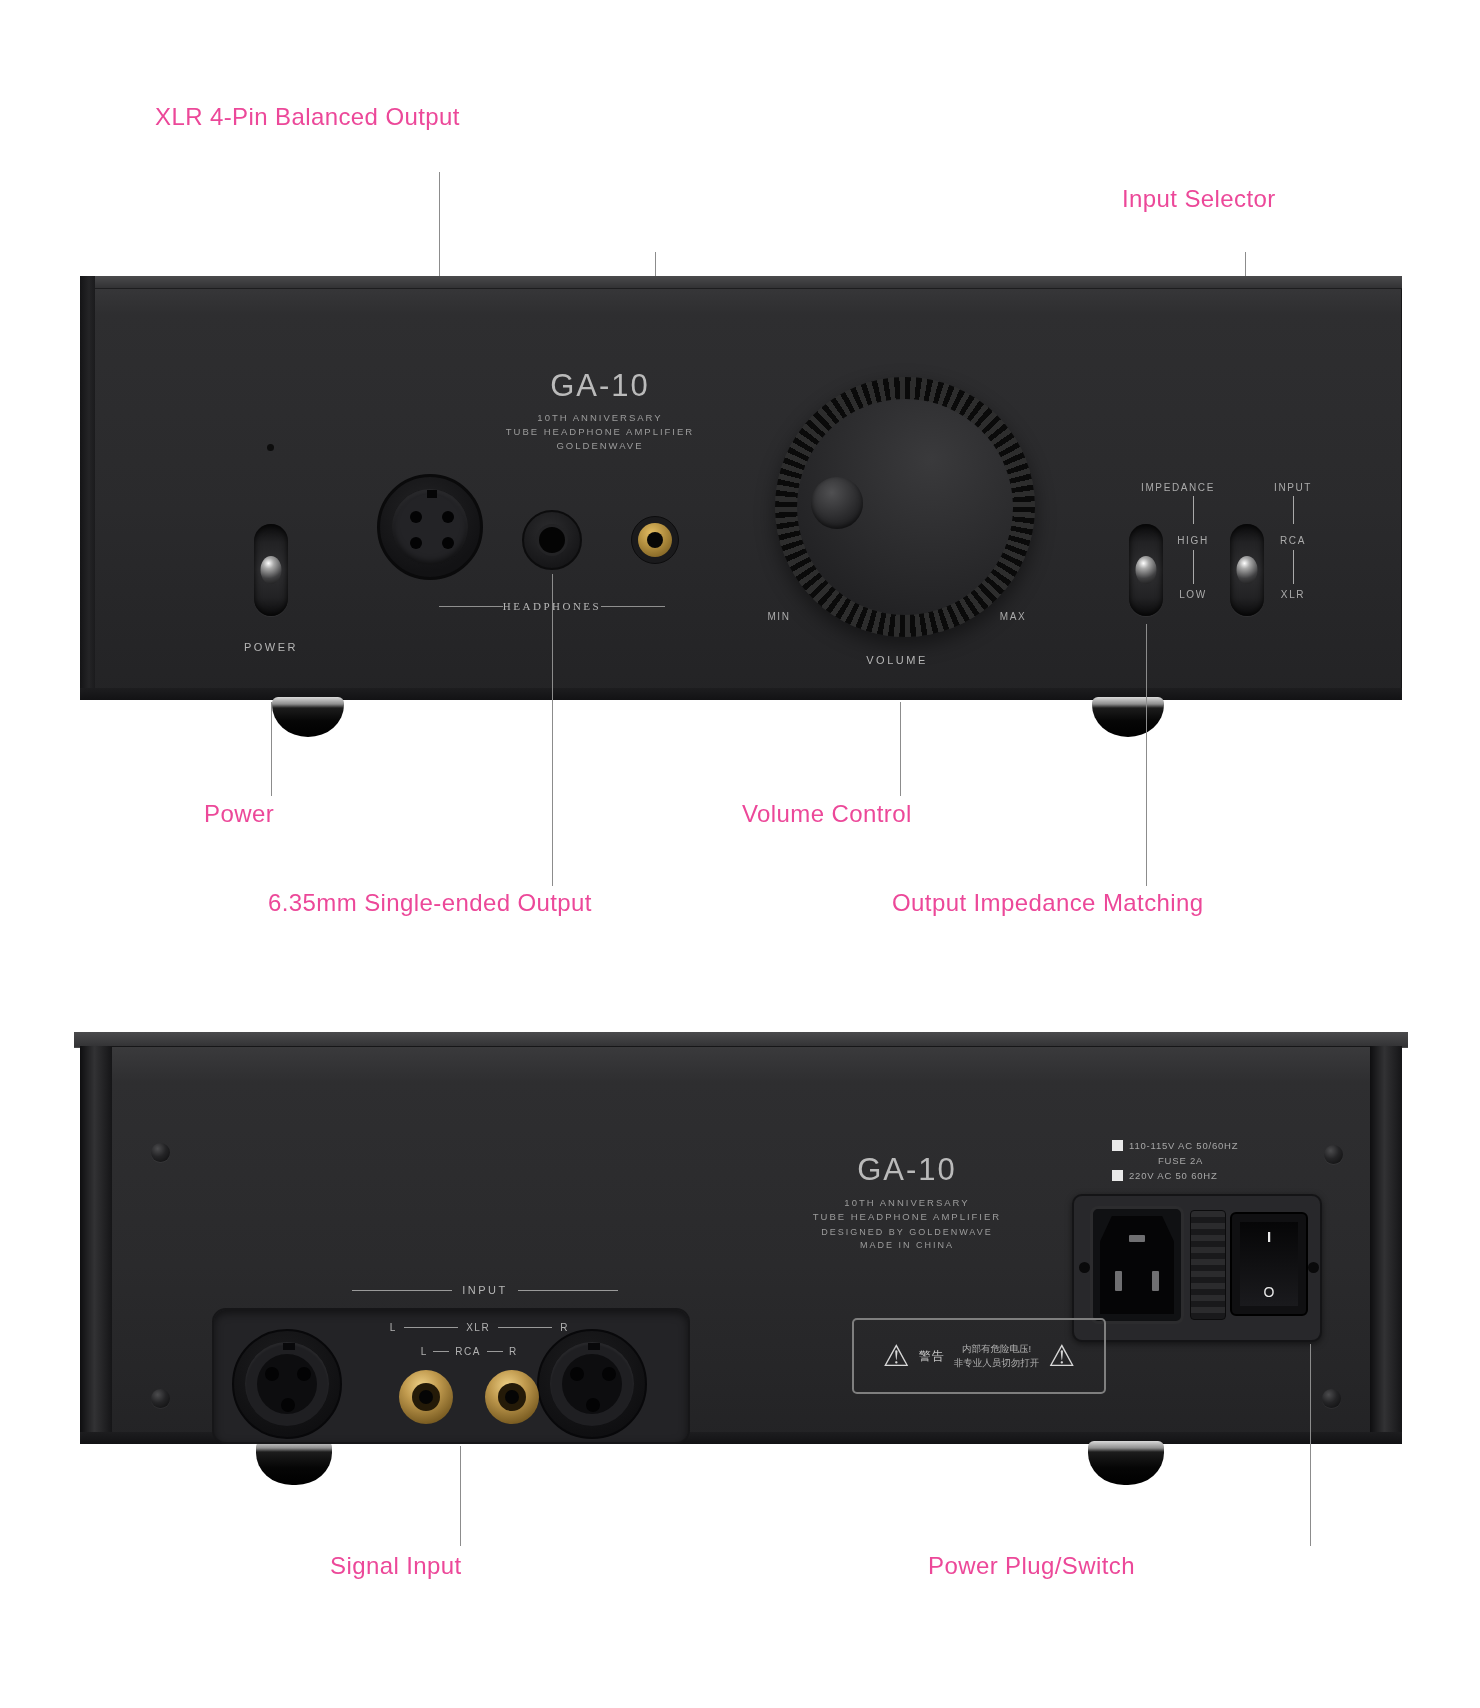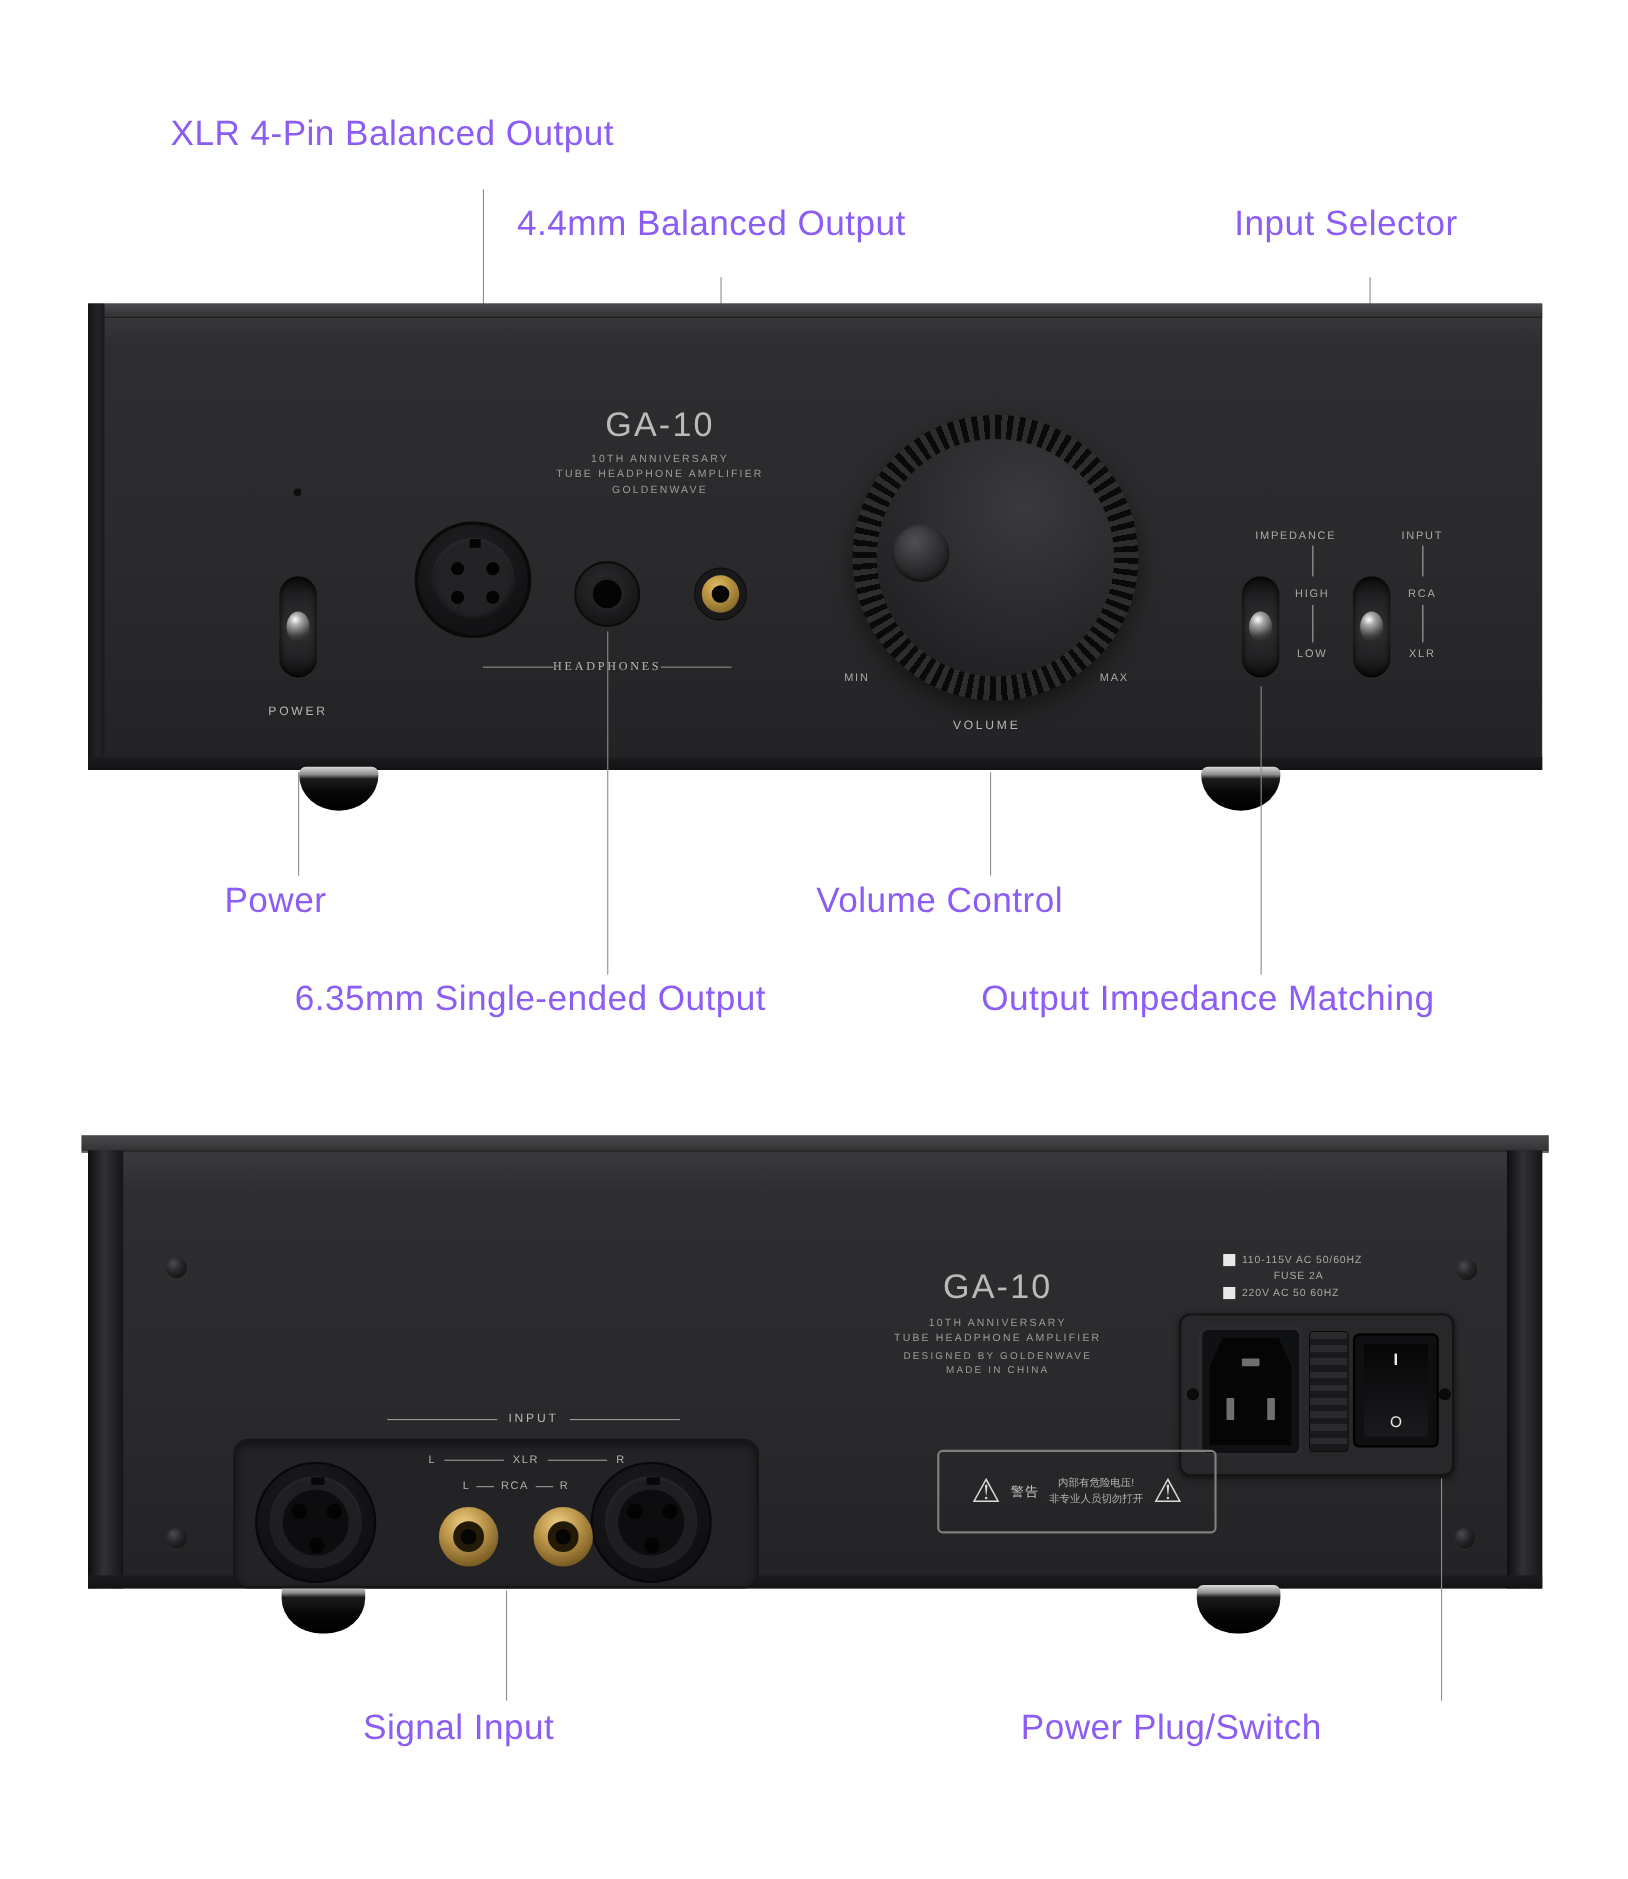--- a/index.html
+++ b/index.html
@@ -1,21 +1,21 @@
 <!DOCTYPE html>
 <html><head>
 <meta charset="utf-8">
 <style>
   html,body{margin:0;padding:0;background:#ffffff;}
   #canvas{position:relative;width:1480px;height:1708px;background:#ffffff;overflow:hidden;
           font-family:"Liberation Sans",sans-serif;}
 
   
   .abs{position:absolute;}
-  .callout{position:absolute;font-size:32px;color:#8b5cf6;letter-spacing:.4px;white-space:nowrap;}
+  .callout{position:absolute;font-size:24px;color:#ec4899;letter-spacing:.4px;white-space:nowrap;}
   .cl{position:absolute;width:1px;background:#8c8c8c;}
   .clp{position:absolute;width:1px;background:#a9a9a9;}
   .ptxt{position:absolute;color:#b6b6b6;letter-spacing:2.5px;font-size:11px;text-align:center;white-space:nowrap;}
   .ptxt-s{position:absolute;color:#ababab;letter-spacing:1.6px;font-size:10px;text-align:center;white-space:nowrap;}
   .hline{height:1px;background:#8f8f8f;}
   .row{display:flex;align-items:center;justify-content:center;}
 
   
   .panel-body{position:absolute;background:linear-gradient(180deg,#3a3a3c 0%,#2e2e30 9%,#2a2a2c 55%,#232325 100%);
               border:1px solid #161618;box-sizing:border-box;}
@@ -96,21 +96,20 @@
   .ga-block{position:absolute;text-align:center;}
   .ga-model{font-size:31px;color:#bababa;letter-spacing:2px;}
   .ga-sub{font-size:9.5px;color:#9c9c9c;letter-spacing:2px;margin-top:5px;}
 </style>
 </head>
 <body>
 
 <div id="canvas">
 
   <div class="callout" style="left:155px;top:103px;">XLR 4-Pin Balanced Output</div>
-  <div class="callout" style="left:470px;top:185px;">4.4mm Balanced Output</div>
   <div class="callout" style="left:1122px;top:185px;">Input Selector</div>
   <div class="cl" style="left:439px;top:172px;height:336px;"></div>
   <div class="cl" style="left:655px;top:252px;height:258px;"></div>
   <div class="cl" style="left:1245px;top:252px;height:266px;"></div>
 
   <div class="panel-body" style="left:80px;top:276px;width:1322px;height:424px;"></div>
   <div class="panel-topstrip" style="left:80px;top:276px;width:1322px;height:12px;"></div>
   <div class="panel-leftface" style="left:80px;top:276px;width:15px;height:424px;"></div>
   <div class="panel-bottom" style="left:80px;top:688px;width:1322px;height:12px;"></div>
   <div class="foot" style="left:272px;top:697px;width:72px;height:40px;"></div>

